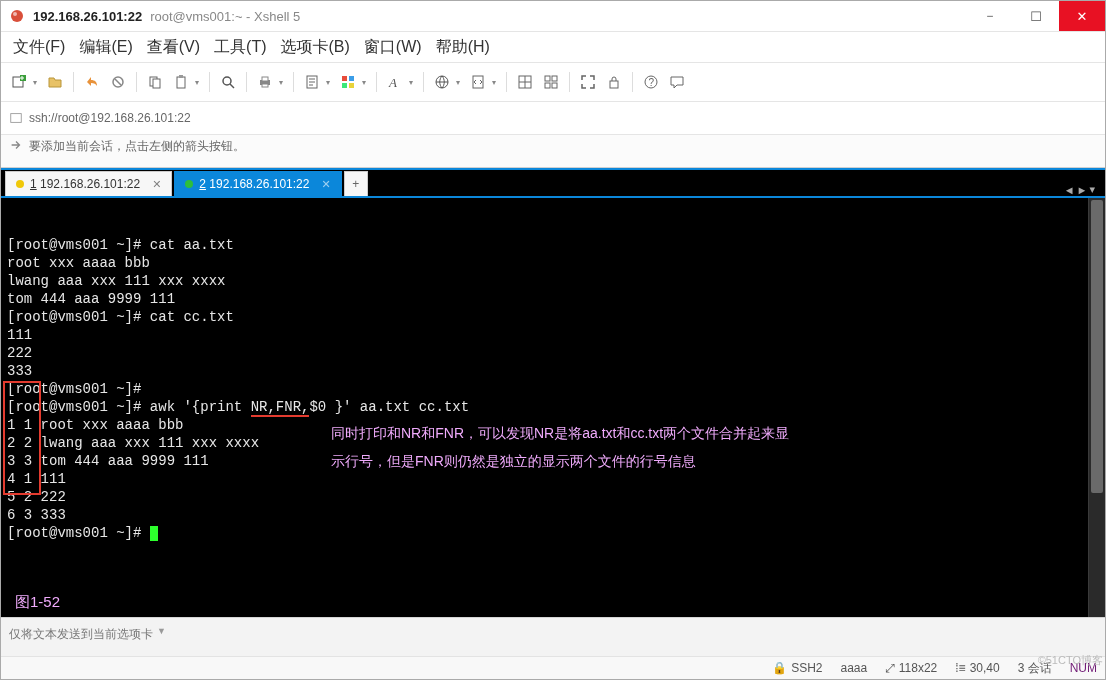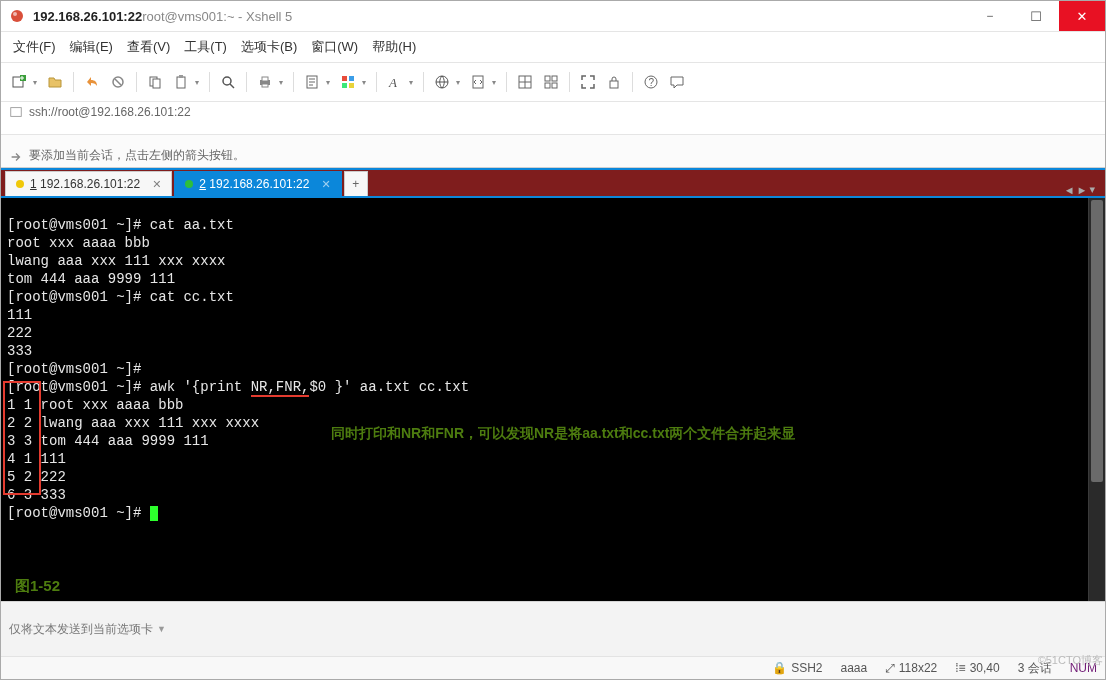--- a/index.html
+++ b/index.html
@@ -1,51 +1,51 @@
 <!DOCTYPE html>
 <html><head>
 <meta charset="utf-8">
 <style>
 html,body{margin:0;padding:0;font-family:"Microsoft YaHei","Segoe UI",Arial,sans-serif;font-size:12px;background:#f0f0f0;color:#333}
 .window{width:1106px;height:680px;background:#fff;box-sizing:border-box;display:flex;flex-direction:column;border:1px solid #aaa}
 .titlebar{height:30px;background:#fff;display:flex;align-items:center;padding:0 0 0 8px;border-bottom:1px solid #e5e5e5}
 .titlebar .app-icon{width:16px;height:16px;margin-right:8px}
 .titlebar .host{font-weight:bold;font-size:13px;color:#222}
-.titlebar .sub{color:#888;font-size:13px}
+.titlebar .sub{color:#888;margin-left:8px;font-size:13px}
 .winctl{margin-left:auto;display:flex}
 .winctl div{width:46px;height:30px;display:flex;align-items:center;justify-content:center;font-size:13px;color:#555}
 .winctl .close{background:#e81123;color:#fff}
-.menubar{height:26px;display:flex;align-items:center;padding:2px 8px;gap:6px;color:#333;border-bottom:1px solid #e5e5e5;font-size:13px}
+.menubar{height:26px;display:flex;align-items:center;padding:2px 8px;gap:6px;color:#333;border-bottom:1px solid #e5e5e5;font-size:16px}
 .menubar span{padding:2px 4px}
 .toolbar{height:32px;display:flex;align-items:center;padding:3px 6px;gap:2px;border-bottom:1px solid #e5e5e5}
 .tbtn{width:22px;height:22px;display:flex;align-items:center;justify-content:center;color:#555;border:1px solid transparent;border-radius:2px}
 .tbtn svg{width:16px;height:16px}
 .tsep{width:1px;height:20px;background:#ddd;margin:0 4px}
 .drop{width:8px;display:flex;align-items:center;color:#888;font-size:8px}
-.addrbar{height:26px;display:flex;align-items:flex-start;padding:3px 8px;gap:6px;border-bottom:1px solid #e5e5e5;color:#666;font-size:12px}
-.hintbar{height:26px;display:flex;align-items:flex-end;padding:3px 8px;gap:6px;border-bottom:1px solid #d0d0d0;color:#666;font-size:12px;background:#fbfbfb}
-.tabstrip{height:28px;background:#7f1d1d;display:flex;align-items:flex-end;padding:0 4px;border-bottom:2px solid #0b87da;position:relative}
+.addrbar{height:26px;display:flex;align-items:center;padding:3px 8px;gap:6px;border-bottom:1px solid #e5e5e5;color:#666;font-size:12px}
+.hintbar{height:26px;display:flex;align-items:flex-start;padding:3px 8px;gap:6px;border-bottom:1px solid #d0d0d0;color:#666;font-size:12px;background:#fbfbfb}
+.tabstrip{height:28px;background:#000000;display:flex;align-items:flex-end;padding:0 4px;border-bottom:2px solid #0b87da;position:relative}
 .bluebar{position:absolute;left:0;right:0;top:0;height:2px;background:#0b87da}
 .tab{height:24px;display:flex;align-items:center;padding:0 10px;gap:6px;background:#f7f7f7;border:1px solid #ccc;border-bottom:none;margin-right:2px;font-size:12px}
 .tab.active{background:#0b87da;color:#fff;border-color:#0b87da}
 .tab .dot{width:8px;height:8px;border-radius:50%}
 .tab .x{margin-left:6px;font-size:11px;opacity:.6}
 .tab .dot.y{background:#f0c808}
 .tab .dot.g{background:#2dbf3c}
 .tab.add{width:22px;justify-content:center;padding:0;color:#666;background:#f7f7f7}
 .tabstrip .navr{margin-left:auto;display:flex;align-items:center;gap:2px;color:#aaa;padding-right:6px;font-size:11px}
 .term-wrap{flex:1;display:flex;background:#000;position:relative;min-height:0}
-.term{flex:1;background:#000;color:#e6e6e6;font-family:"Consolas","Courier New",monospace;font-size:14px;line-height:18px;padding:0 6px;white-space:pre;overflow:hidden;position:relative}
+.term{flex:1;background:#000;color:#e6e6e6;font-family:"Consolas","Courier New",monospace;font-size:14px;line-height:18px;padding:20px 6px;white-space:pre;overflow:hidden;position:relative}
 .term .cursor{display:inline-block;width:8px;height:15px;background:#2dff2d;vertical-align:text-bottom}
 .term .red-under{border-bottom:2px solid #e43b2f;padding-bottom:0px}
 .term .box{position:absolute;border:2px solid #e43b2f;pointer-events:none}
-.term .ann{position:absolute;color:#4d7c0f;font-family:"Microsoft YaHei",sans-serif;font-size:14px;font-weight:bold;line-height:22px}
+.term .ann{position:absolute;color:#f0abfc;font-family:"Microsoft YaHei",sans-serif;font-size:14px;font-weight:normal;line-height:22px}
 .scroll{width:16px;background:#2a2a2a;border-left:1px solid #3a3a3a;position:relative}
 .scroll .thumb{position:absolute;left:2px;right:2px;top:2px;height:70%;background:#6a6a6a;border-radius:2px}
-.footer1{height:22px;background:#f3f3f3;border-top:1px solid #d5d5d5;display:flex;align-items:center;padding:16px 8px;color:#777;font-size:12px}
+.footer1{height:22px;background:#f3f3f3;border-top:1px solid #d5d5d5;display:flex;align-items:flex-start;padding:8px 8px;color:#777;font-size:12px}
 .footer1 .dd{margin-left:4px;font-size:9px;color:#999}
 .statusbar{height:22px;background:#f8f8f8;border-top:1px solid #e3e3e3;display:flex;align-items:center;padding:0 8px;color:#555;font-size:12px;gap:18px;justify-content:flex-end}
 .statusbar .sitem{display:flex;align-items:center;gap:4px}
 .statusbar .wm{color:#bbb;margin-left:24px}
 svg{display:block}
 </style>
 </head>
 <body>
 
 <div class="window">
@@ -264,20 +264,21 @@
 <span><span>[root@vms001 ~]# awk '{print </span><span class="red-under">NR,FNR,</span><span>$0 }' aa.txt cc.txt</span></span>
 <span>1 1 root xxx aaaa bbb</span>
 <span>2 2 lwang aaa xxx 111 xxx xxxx</span>
 <span>3 3 tom 444 aaa 9999 111</span>
 <span>4 1 111</span>
 <span>5 2 222</span>
 <span>6 3 333</span>
 <span><span>[root@vms001 ~]# </span><span class="cursor"></span></span>
       <div class="box" style="left:2px;top:183px;width:34px;height:110px"></div>
       <div class="ann" style="left:330px;top:224px">同时打印和NR和FNR，可以发现NR是将aa.txt和cc.txt两个文件合并起来显</div>
+      <div class="ann" style="left:330px;top:252px">示行号，但是FNR则仍然是独立的显示两个文件的行号信息</div>
       <div class="ann" style="left:14px;bottom:4px;font-size:15px">图1-52</div>
     </div>
     <div class="scroll">
         <div class="thumb"></div>
       </div>
   </div>
 
   <div class="footer1">
     <span>仅将文本发送到当前选项卡</span>
     <span class="dd">▼</span>

